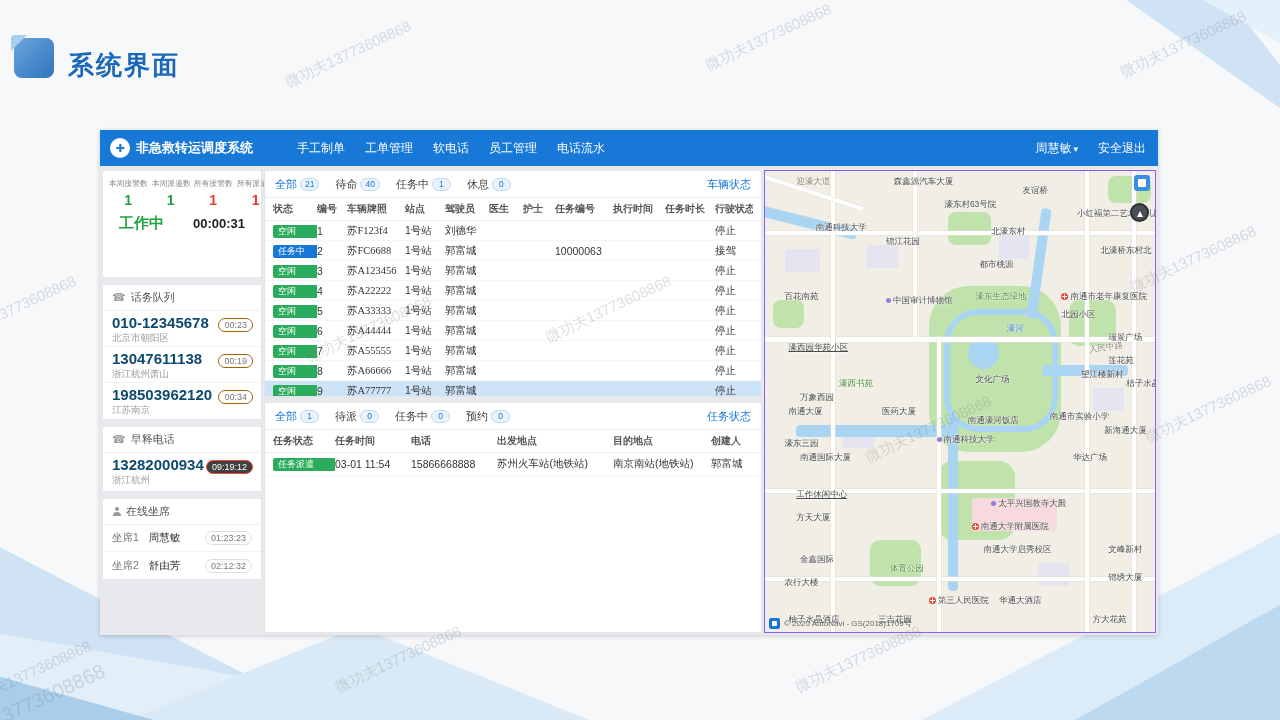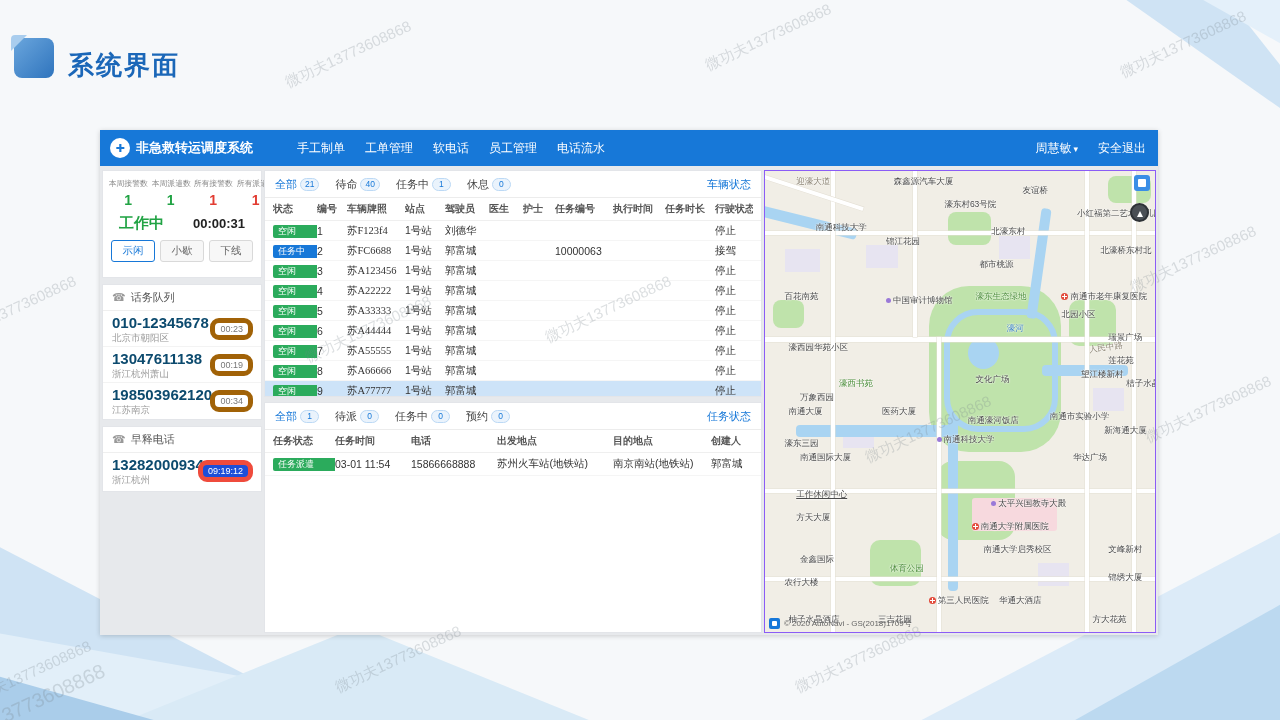--- a/index.html
+++ b/index.html
@@ -47,22 +47,22 @@
   .mode-btn[data-active="true"]{border-color:#1778d8;color:#1778d8;background:#fff;}
   .panel-header{display:flex;align-items:center;gap:5px;height:26px;padding:0 9px;font-size:11px;color:#555;border-bottom:1px solid #efefef;box-sizing:border-box;}
   .ph-icon{color:#999;font-size:11px;}
   .person-icon{position:relative;width:9px;height:9px;display:inline-block;}
   .person-icon::before{content:"";position:absolute;left:2.5px;top:0;width:4px;height:4px;border-radius:50%;background:#999;}
   .person-icon::after{content:"";position:absolute;left:.5px;top:5px;width:8px;height:4px;border-radius:4px 4px 0 0;background:#999;}
   .q-item{position:relative;height:36px;padding:3px 9px 0;border-bottom:1px solid #f3f3f3;box-sizing:border-box;}
   .q-item:last-child{border-bottom:none;}
   .q-phone{font-size:15px;color:#0c4a6e;font-weight:bold;}
   .q-loc{font-size:9.5px;color:#9a9a9a;margin-top:1px;}
-  .time-badge{position:absolute;right:8px;top:7px;font-size:9px;color:#777;border:5px solid #a16207;border-radius:9px;padding:1px 5px;background:#fff;}
-  .time-badge.red{background:#1d4ed8;border-color:#ef4b3c;color:#fff;}
+  .time-badge{position:absolute;right:8px;top:7px;font-size:9px;color:#777;border:1px solid #a16207;border-radius:9px;padding:1px 5px;background:#fff;}
+  .time-badge.red{background:#404040;border-color:#ef4b3c;color:#fff;}
   .e-item{height:38px;}
   .a-item{display:flex;align-items:center;height:27px;padding:0 9px;border-bottom:1px solid #f3f3f3;box-sizing:border-box;font-size:10.5px;}
   .a-item:last-child{border-bottom:none;}
   .a-seat{color:#777;}
   .a-name{color:#333;flex:1;margin-left:10px;}
   .a-time{font-size:9px;color:#777;border:1px solid #ddd;border-radius:9px;padding:1px 5px;background:#fff;}
 
   
   .veh-panel{position:absolute;left:164px;top:40px;width:498px;height:227px;background:#fff;border:1px solid #e3e5e9;box-sizing:border-box;overflow:hidden;}
   .task-panel{position:absolute;left:164px;top:272px;width:498px;height:231px;background:#fff;border:1px solid #e3e5e9;box-sizing:border-box;overflow:hidden;}
@@ -183,26 +183,20 @@
 
             <div class="stat">
               <div class="lb">所有派遣数</div>
               <div class="vl" data-c="r">1</div>
             </div>
           </div>
         <div class="status-row">
           <span class="work-label">工作中</span>
           <span class="work-timer">00:00:31</span>
         </div>
-        <div class="btn-row">
-
-        <div class="mode-btn" data-active="true">示闲</div>
-            <div class="mode-btn">小歇</div>
-            <div class="mode-btn">下线</div>
-          </div>
       </div>
 
       <div class="panel">
         <div class="panel-header">
           <span class="ph-icon">☎</span>
           <span>话务队列</span>
         </div>
         <div>
 
             <div class="q-item">
@@ -233,20 +227,40 @@
         <div>
 
             <div class="q-item e-item">
               <div class="q-phone">13282000934</div>
               <div class="q-loc">浙江杭州</div>
               <span class="time-badge red">09:19:12</span>
             </div>
           </div>
       </div>
 
+      <div class="panel">
+        <div class="panel-header">
+          <span class="person-icon"></span>
+          <span>在线坐席</span>
+        </div>
+        <div>
+
+            <div class="a-item">
+              <span class="a-seat">坐席1</span>
+              <span class="a-name">周慧敏</span>
+              <span class="a-time">01:23:23</span>
+            </div>
+
+            <div class="a-item">
+              <span class="a-seat">坐席2</span>
+              <span class="a-name">舒由芳</span>
+              <span class="a-time">02:12:32</span>
+            </div>
+          </div>
+      </div>
     </div>
 
     <div class="veh-panel">
       <div class="tabs">
         <div class="tab-list">
 
             <span class="tab" data-active="true">
               <span class="tab-label">全部</span>
               <span class="cnt">21</span>
             </span>
@@ -526,21 +540,21 @@
           <span class="map-label" data-type="poi" style="left: 31%; top: 27%;"><i class="dot"></i><span>中国审计博物馆</span></span>
 
           <span class="map-label" data-type="park" style="left: 54%; top: 26%;"><span>濠东生态绿地</span></span>
 
           <span class="map-label" data-type="hospital" style="left: 76%; top: 26%;"><i class="dot"></i><span>南通市老年康复医院</span></span>
 
           <span class="map-label" data-type="place" style="left: 76%; top: 30%;"><span>北园小区</span></span>
 
           <span class="map-label" data-type="place" style="left: 88%; top: 35%;"><span>瑞景广场</span></span>
 
-          <span class="map-label" data-type="place" style="left: 6%; top: 37%;"><span>濠西园华苑小区</span></span>
+          <span class="map-label" data-type="place" style="left: 6%; top: 37%; text-decoration: underline;"><span>濠西园华苑小区</span></span>
 
           <span class="map-label" data-type="road" style="left: 83%; top: 37%; transform: rotate(-8deg);"><span>人民中路</span></span>
 
           <span class="map-label" data-type="water" style="left: 62%; top: 33%;"><span>濠河</span></span>
 
           <span class="map-label" data-type="place" style="left: 88%; top: 40%;"><span>莲花苑</span></span>
 
           <span class="map-label" data-type="place" style="left: 81%; top: 43%;"><span>望江楼新村</span></span>
 
           <span class="map-label" data-type="place" style="left: 88%; top: 45%; margin-left: 18px;"><span>桔子水晶酒店</span></span>

